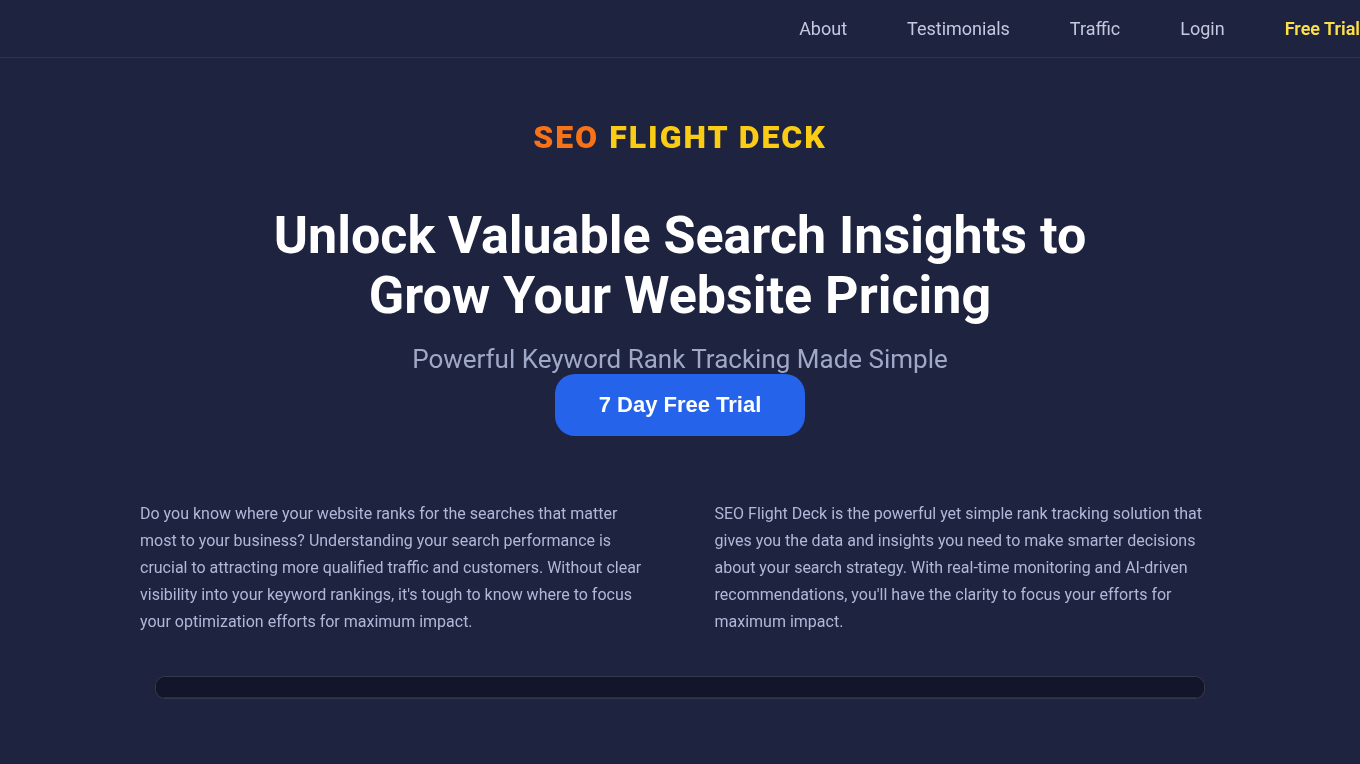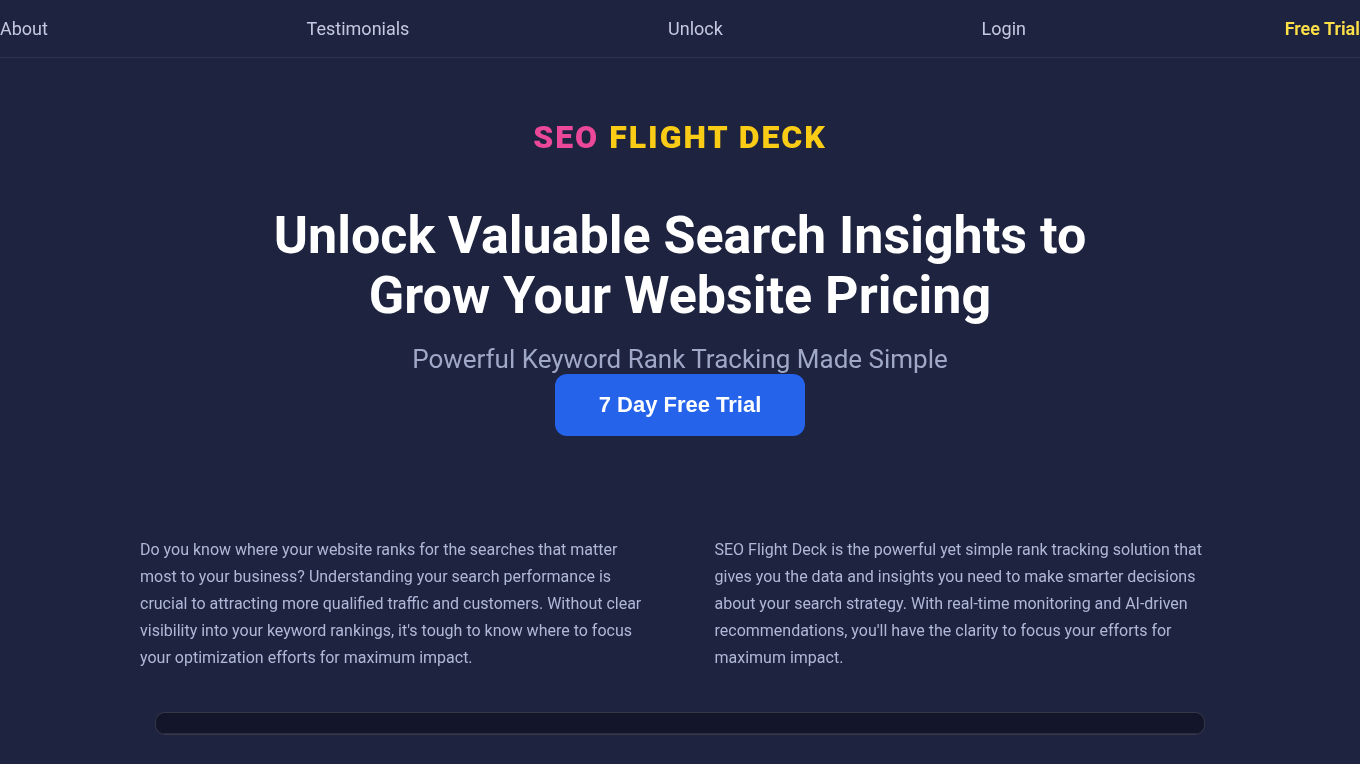--- a/index.html
+++ b/index.html
@@ -13,21 +13,21 @@
       background-color: #1e2340;
       color: #ffffff;
       min-height: 764px;
       width: 1360px;
       overflow-x: hidden;
     }
 
     
     nav {
       display: flex;
-      justify-content: space-between;
+      justify-content: flex-end;
       align-items: center;
       gap: 60px;
       padding: 18px 0;
       border-bottom: 1px solid rgba(255,255,255,0.08);
     }
 
     nav a {
       color: #c5c9e0;
       text-decoration: none;
       font-size: 18px;
@@ -48,21 +48,21 @@
 
     .logo {
       display: inline-block;
       margin-bottom: 50px;
       font-size: 32px;
       font-weight: 900;
       letter-spacing: 2px;
     }
 
     .logo-seo {
-      color: #ec4899;
+      color: #f97316;
     }
 
     .logo-rest {
       color: #facc15;
     }
 
     .hero h1 {
       font-size: 52px;
       font-weight: 700;
       color: #ffffff;
@@ -77,32 +77,32 @@
       color: #a0a8c8;
     }
 
     .cta-btn {
       display: inline-block;
       background-color: #2563eb;
       color: #ffffff;
       font-size: 22px;
       font-weight: 600;
       padding: 18px 44px;
-      border-radius: 12px;
+      border-radius: 20px;
       border: none;
       cursor: pointer;
       text-decoration: none;
     }
 
     
     .two-col {
       display: flex;
       gap: 69px;
       max-width: 1160px;
-      margin: 60px auto 40px;
+      margin: 24px auto 40px;
       padding: 0 40px;
       align-items: flex-end;
     }
 
     .two-col .col {
       flex: 1;
       font-size: 16px;
       line-height: 1.7;
       color: #b0b8d8;
     }
@@ -130,21 +130,21 @@
       padding: 10px 18px;
       border-bottom: 1px solid rgba(255,255,255,0.1);
     }
   </style>
 </head>
 <body>
 
 <nav>
   <a>About</a>
   <a>Testimonials</a>
-  <a>Unlock</a>
+  <a>Traffic</a>
   <a>Login</a>
   <a class="free-trial">Free Trial</a>
 </nav>
 
 <section class="hero">
   <div class="logo">
     <span class="logo-seo">SEO</span>
     <span class="logo-rest">FLIGHT DECK</span>
   </div>
 

